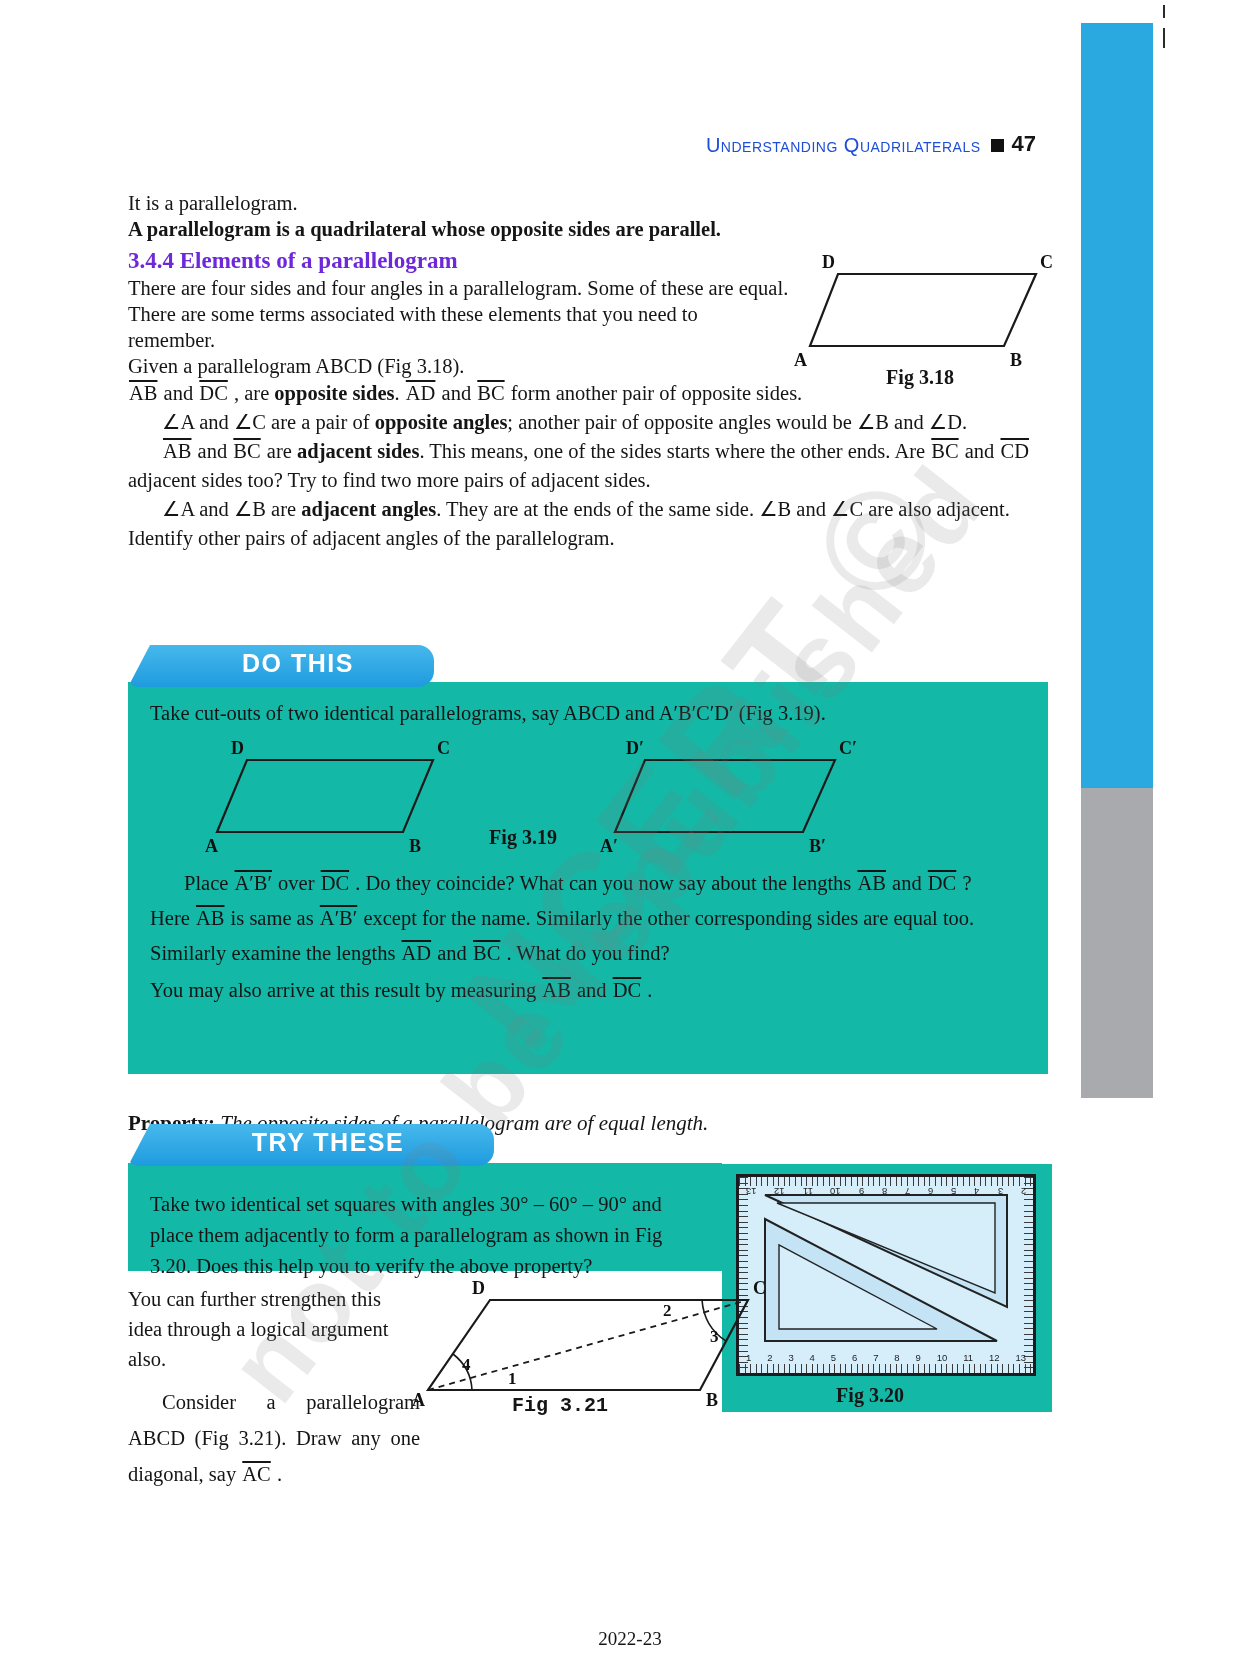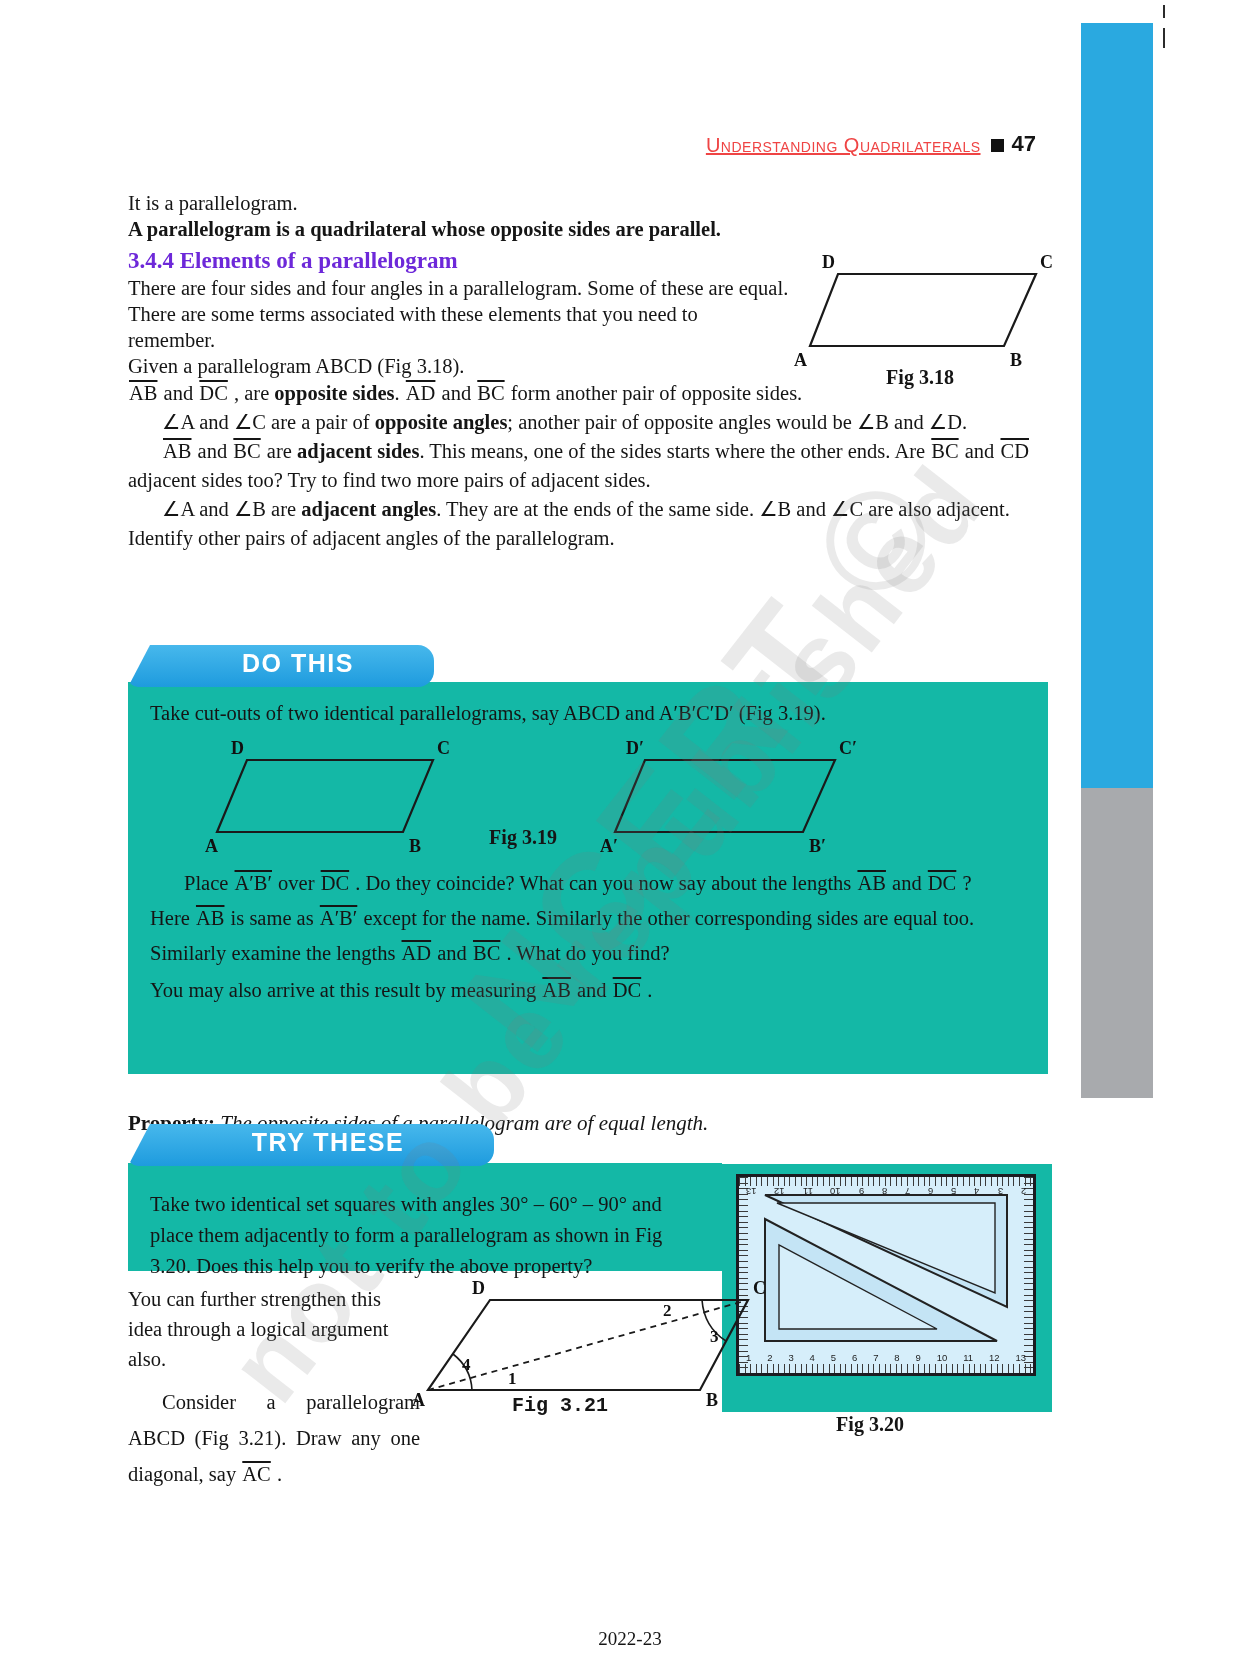--- a/index.html
+++ b/index.html
@@ -10,21 +10,21 @@
   }
   .abs { position:absolute; }
 
   
   .bar-blue { left:1081px; top:23px; width:72px; height:765px; background:#2AA9E0; }
   .bar-gray { left:1081px; top:788px; width:72px; height:310px; background:#A8AAAD; }
   .trim { background:#2b2b2b; width:2px; }
 
   
   .header { left:128px; top:131px; width:908px; text-align:right; font-family:"Liberation Sans", sans-serif; }
-  .header .title { font-variant:small-caps; font-size:20px; letter-spacing:0.5px; color:#ef4444;text-decoration:underline; }
+  .header .title { font-variant:small-caps; font-size:20px; letter-spacing:0.5px; color:#1d4ed8; }
   .header .sq { display:inline-block; width:13px; height:13px; background:#111; margin:0 8px 0 10px; }
   .header .pn { font-weight:bold; font-size:22px; vertical-align:1px; }
 
   
   .flow { left:128px; top:190px; width:908px; }
   .body-text { font-size:20.5px; line-height:26px; margin:0; }
   .ov-para { font-size:20.5px; line-height:29px; margin:0; }
   .indent { text-indent:34px; }
   .bold { font-weight:bold; }
   .heading-blue {
@@ -211,21 +211,21 @@
         <span>13</span>
       </div>
 
     <svg class="abs" style="left:10px; top:12px;" width="274" height="168" viewBox="0 0 274 168">
       <polygon points="16,6 258,6 258,118" fill="#C4E4F5" stroke="#222" stroke-width="2"></polygon>
       <polygon points="28,14 246,14 246,104" fill="#D6EEFA" stroke="#222" stroke-width="1.4"></polygon>
       <polygon points="16,30 16,152 248,152" fill="#C4E4F5" stroke="#222" stroke-width="2"></polygon>
       <polygon points="30,56 30,140 188,140" fill="#D6EEFA" stroke="#222" stroke-width="1.4"></polygon>
     </svg>
   </div>
-  <div class="abs fig-caption" style="left:0; top:220px; width:296px;margin-top:29px;">Fig 3.20</div>
+  <div class="abs fig-caption" style="left:0; top:220px; width:296px;">Fig 3.20</div>
 </div>
 
 <div class="abs closing">
   <p>You can further strengthen this idea through a logical argument also.</p>
   <p class="p2 indent"><span>Consider a parallelogram ABCD (Fig 3.21). Draw any one diagonal, say </span><span class="ov">AC</span><span> .</span></p>
 </div>
 
 <svg class="abs fig" style="left:410px; top:1278px;" width="358" height="130" viewBox="0 0 358 130">
   <polygon class="fig-poly" points="80,22 338,22 290,112 18,112"></polygon>
   <line x1="18" y1="112" x2="338" y2="22" stroke="#1a1a1a" stroke-width="1.8" stroke-dasharray="6 5"></line>

